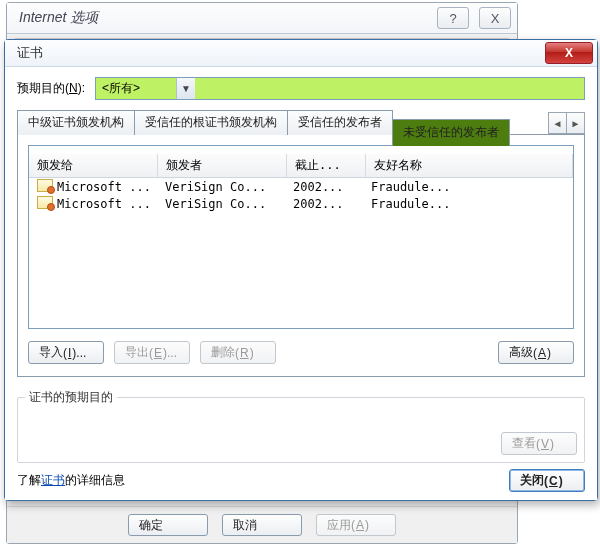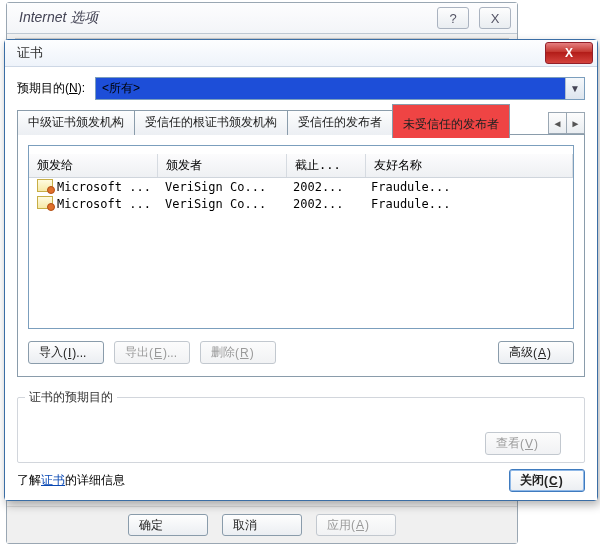--- a/index.html
+++ b/index.html
@@ -142,24 +142,24 @@
     align-items: center;
     gap: 10px;
     margin-bottom: 10px;
   }
   .purpose-label { white-space: nowrap; }
   .purpose-u { text-decoration: underline; }
   .combo {
     flex: 1 1 auto;
     height: 21px;
     border: 1px solid #7b9ebd;
-    background: #1d4ed8;
-    display: flex;
-    align-items: center;
-    justify-content: space-between;
+    background: #bef264;
+    display: flex;
+    align-items: center;
+    justify-content: flex-start;
     padding-left: 6px;
     gap: 36px;
   }
   .combo .arrow {
     width: 18px; height: 100%;
     border-left: 1px solid #b0bfd0;
     background: linear-gradient(#f5f8fb, #dde5ee);
     display: flex; align-items: center; justify-content: center;
     font-size: 10px; color: #445;
   }
@@ -175,25 +175,25 @@
     border: 1px solid #8a9cab;
     border-bottom: none;
     padding: 3px 10px 4px 10px;
     background: linear-gradient(#fcfdfe, #eceff3);
     margin-right: -1px;
     position: relative;
     top: 1px;
     color: #222;
   }
   .tab.active {
-    background: #ef4444;
+    background: #4d7c0f;
     z-index: 2;
-    padding-top: 11px;
+    padding-top: 4px;
     padding-bottom: 5px;
-    top: 4px;
+    top: 12px;
   }
   .tab-scroll {
     margin-left: auto;
     display: flex;
   }
   .tab-scroll .sbtn {
     width: 17px; height: 20px;
     border: 1px solid #9aa7b3;
     background: linear-gradient(#fdfdfd, #e9edf1);
     display: flex; align-items: center; justify-content: center;
@@ -305,21 +305,21 @@
   }
   .purposes-box .legend {
     position: absolute;
     top: -8px; left: 8px;
     background: #fff;
     padding: 0 4px;
     color: #333;
   }
   .view-row {
     position: absolute;
-    right: 24px; bottom: 8px;
+    right: 8px; bottom: 8px;
   }
 
   
   .bottom-row {
     display: flex;
     align-items: center;
     margin-top: 6px;
   }
   .bottom-row a {
     color: #0a49b4;

